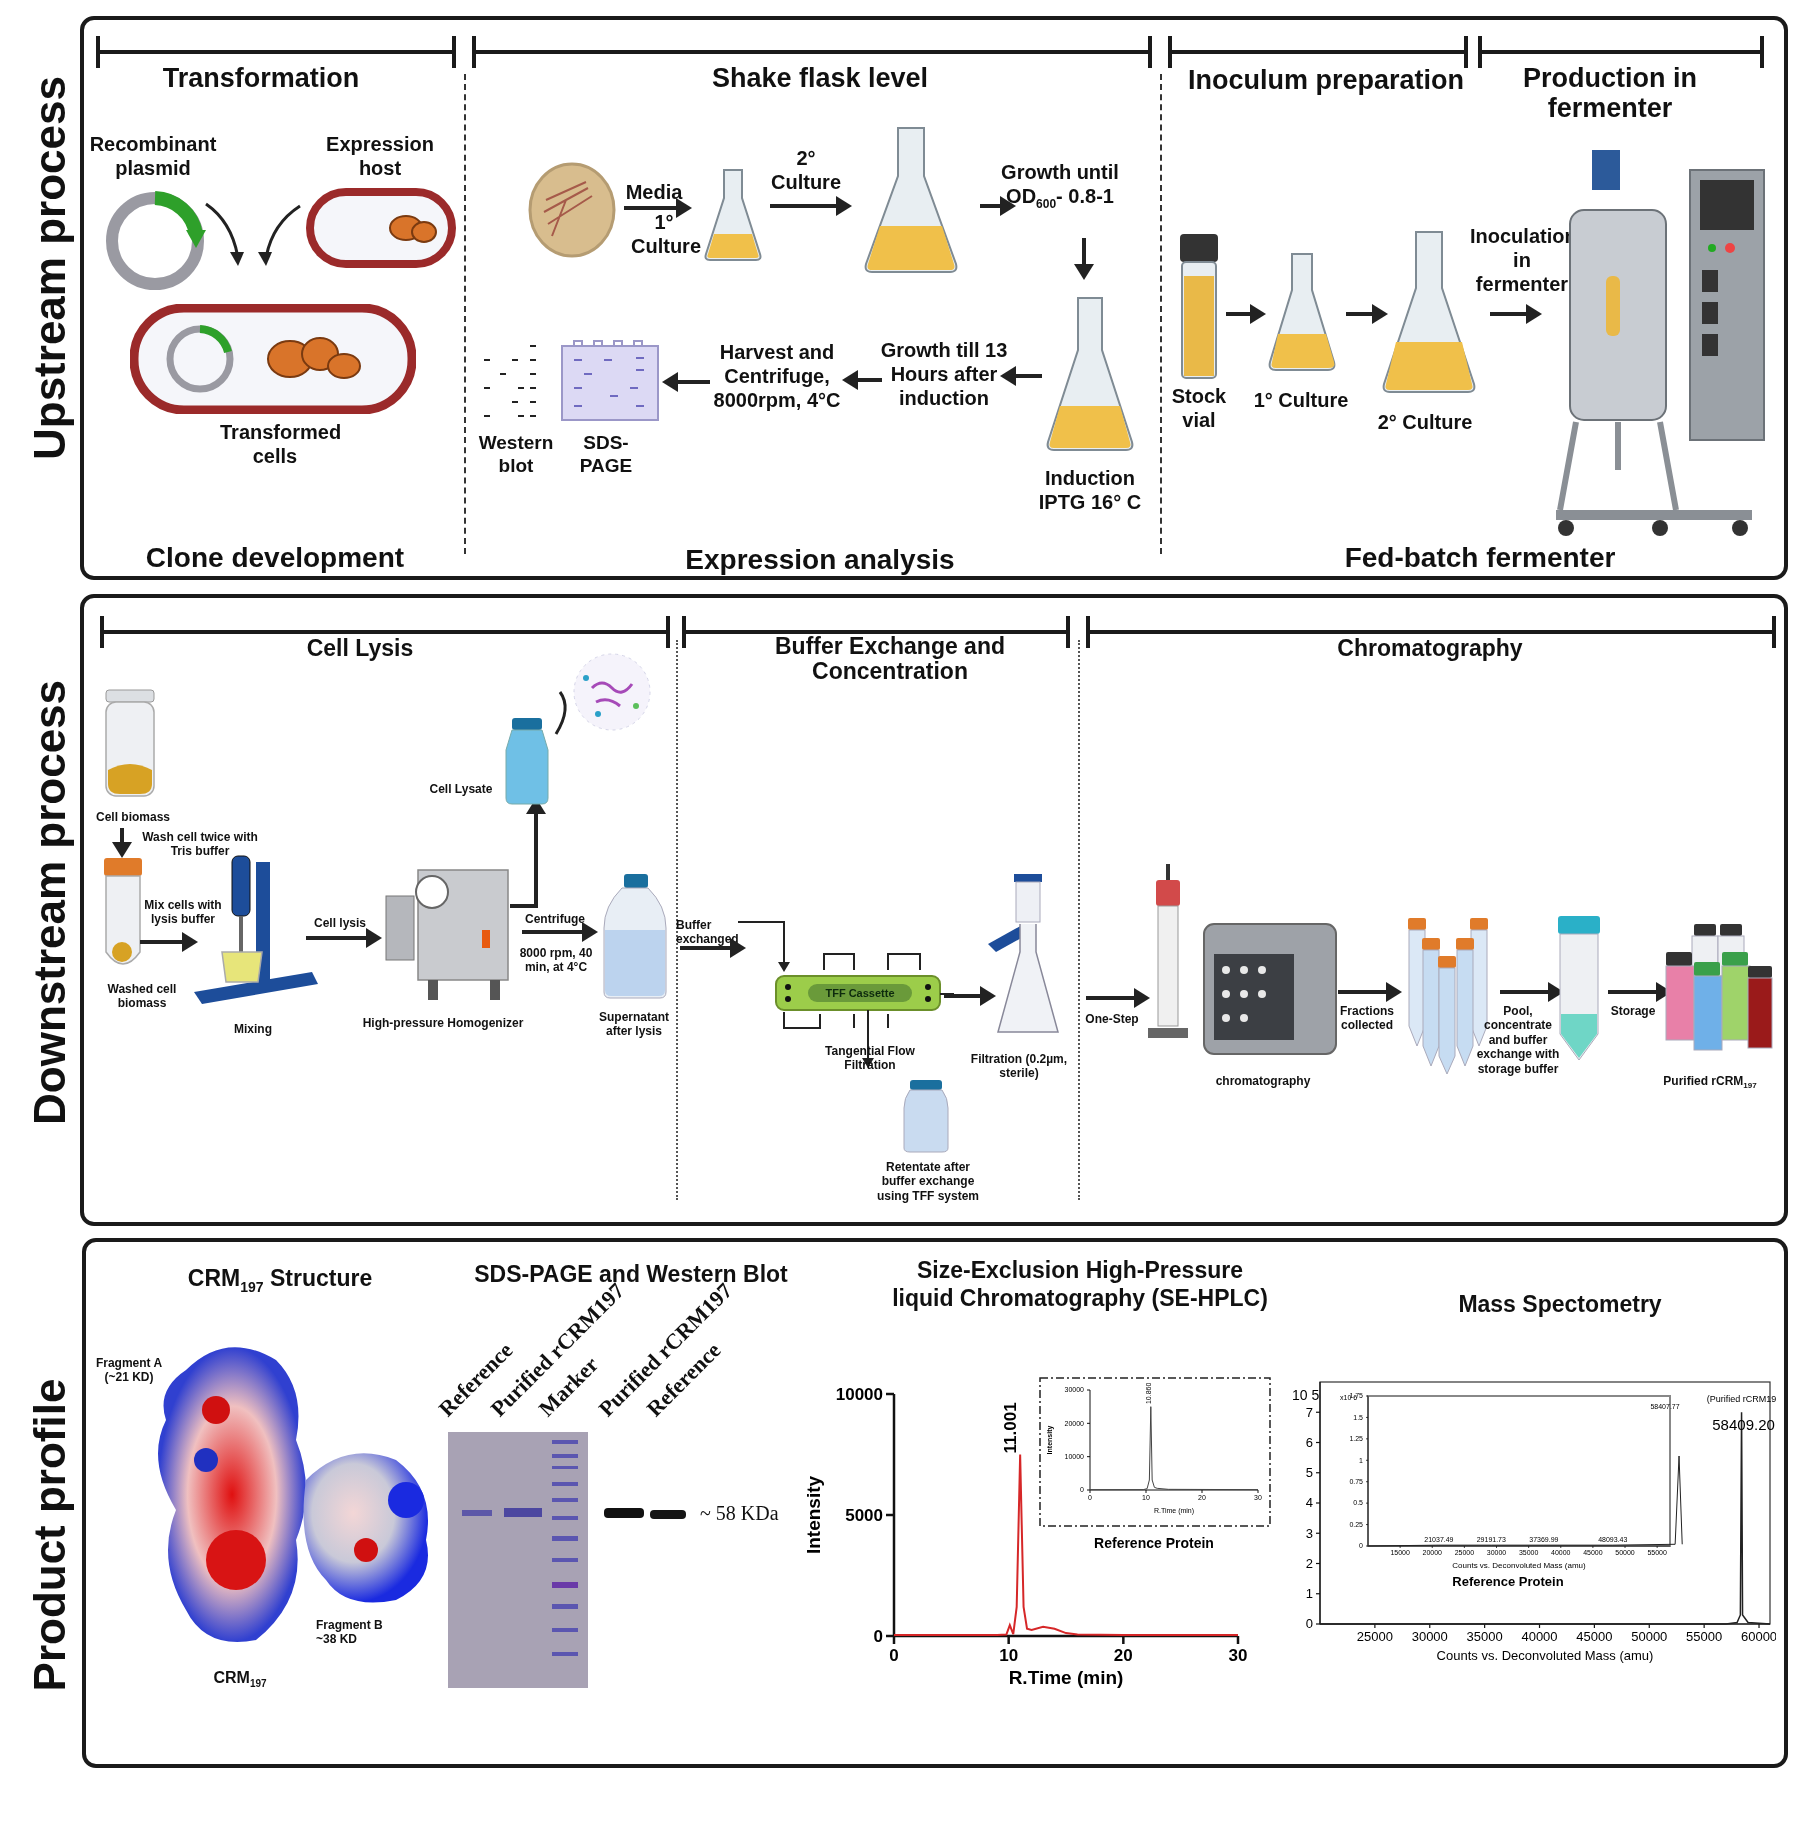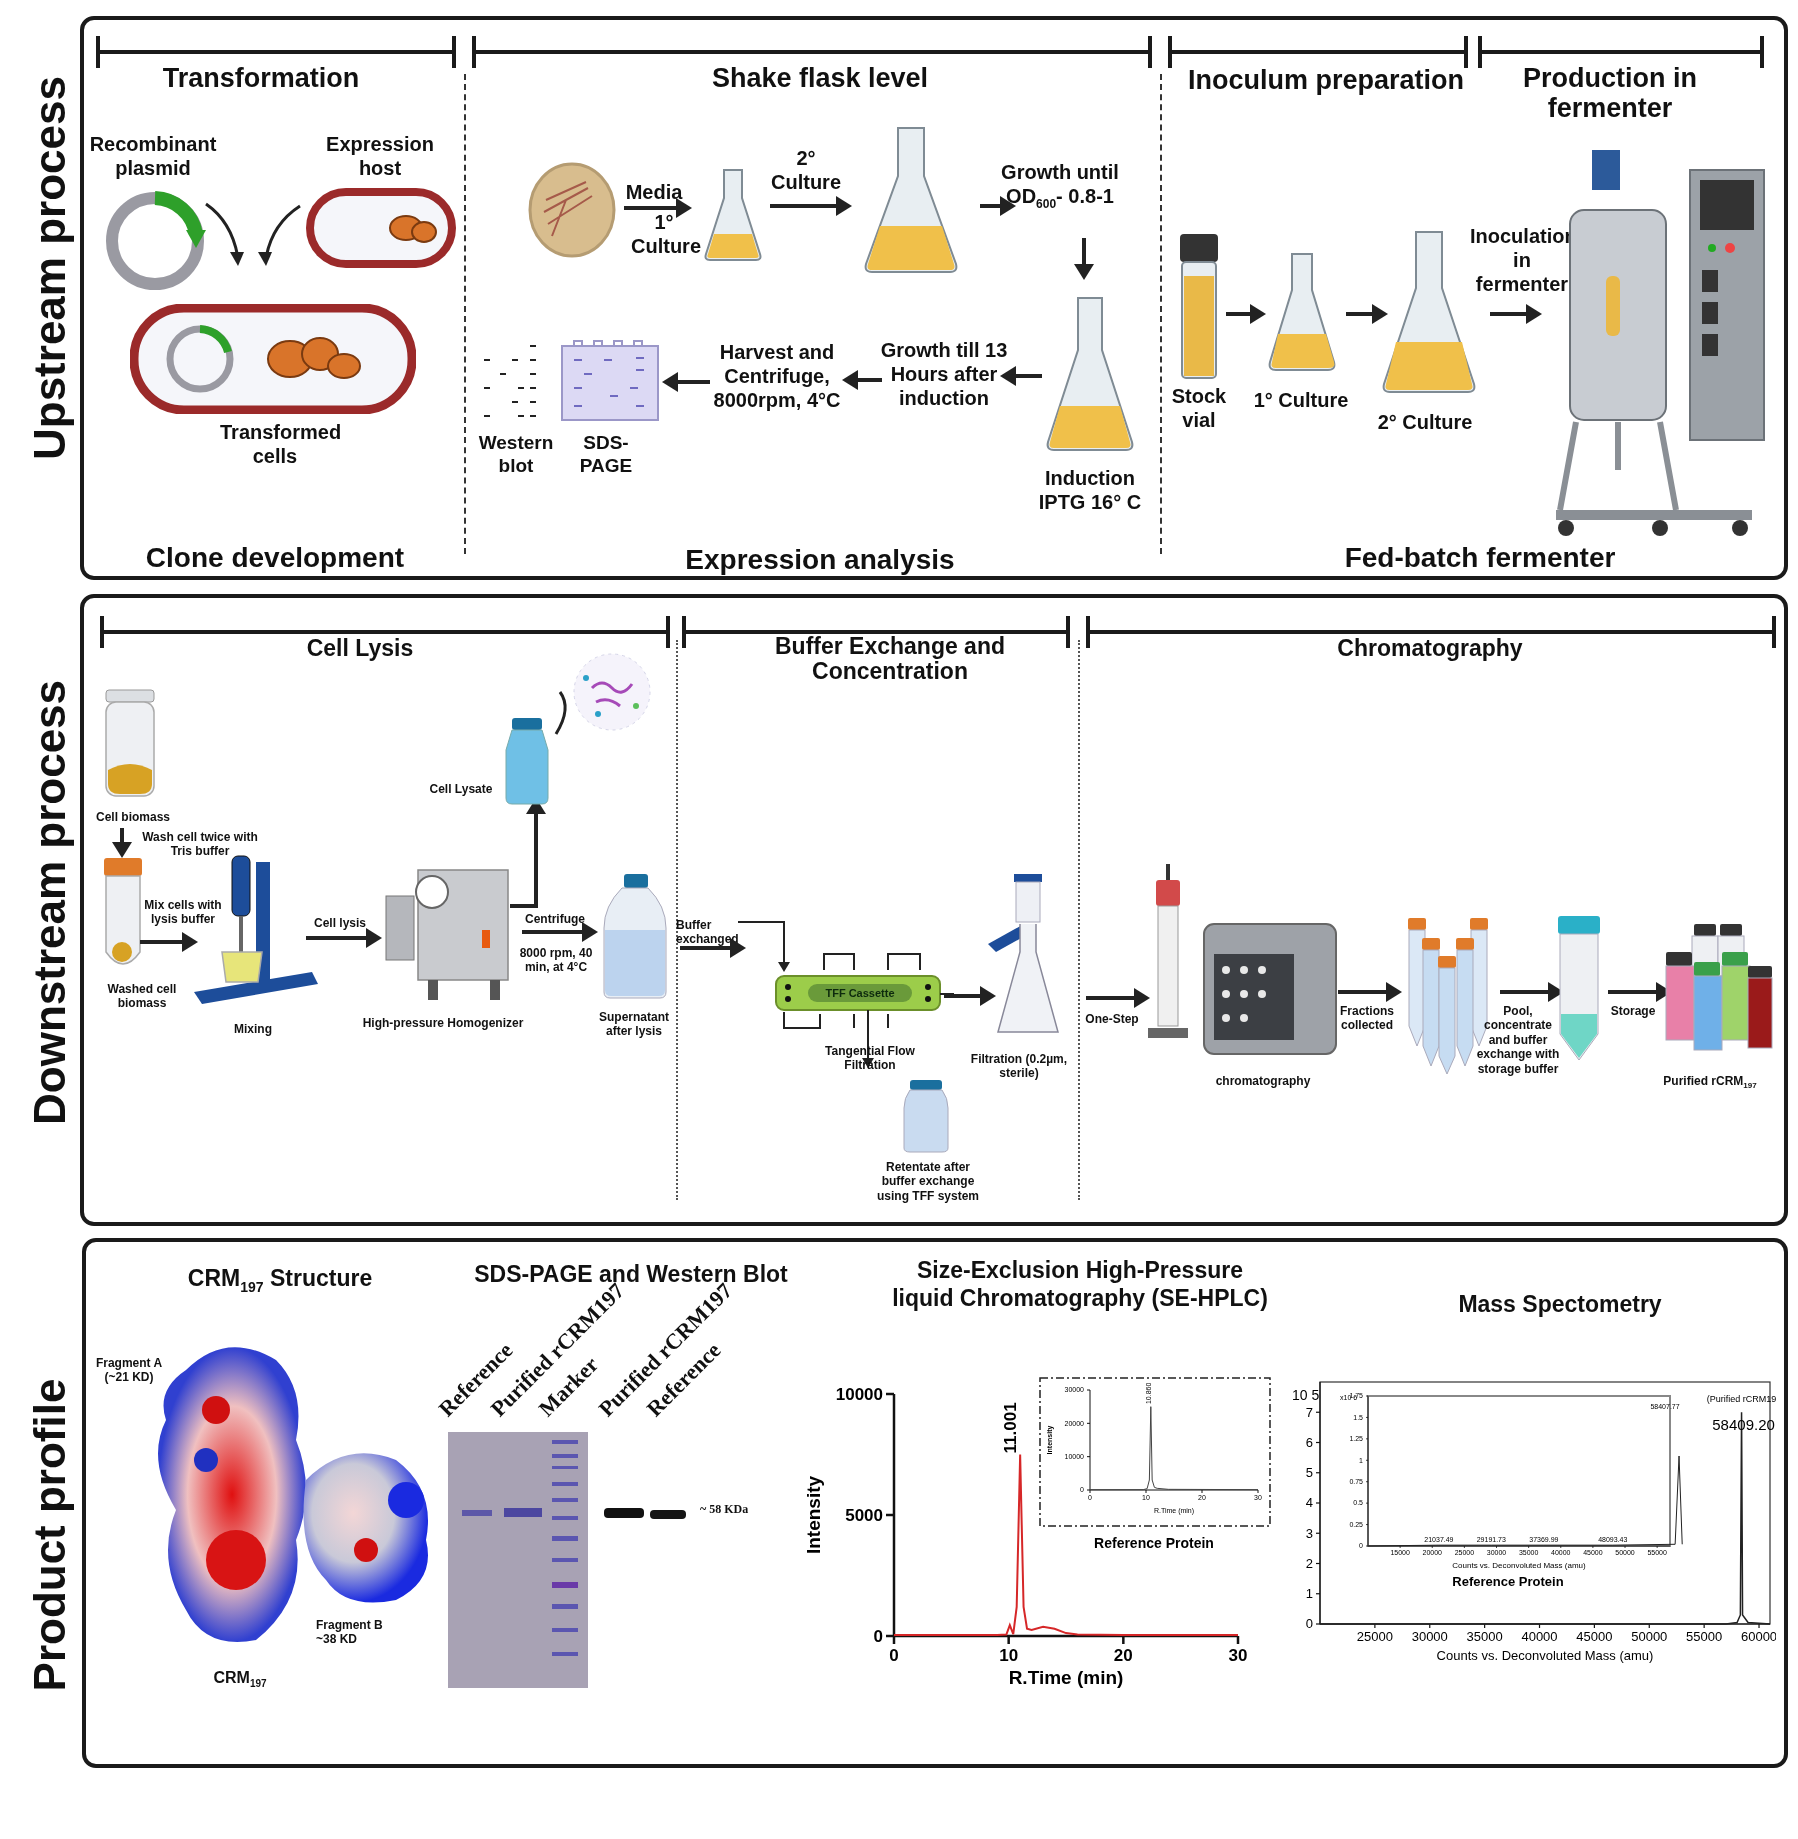--- a/index.html
+++ b/index.html
@@ -404,21 +404,21 @@
       <rect x="104" y="150" width="26" height="6" fill="#6a3aa8"></rect>
       <rect x="104" y="172" width="26" height="5"></rect>
       <rect x="104" y="196" width="26" height="4"></rect>
       <rect x="104" y="220" width="26" height="4"></rect>
   </g>
 </svg>
 <svg class="abs" style="left:604px;top:1500px;" width="90" height="30">
   <rect x="0" y="8" width="40" height="10" rx="4" fill="#111"></rect>
   <rect x="46" y="10" width="36" height="9" rx="4" fill="#151515"></rect>
 </svg>
-<div class="abs serif" style="left:700px;top:1502px;font-size:12px;font-weight:bold;white-space:nowrap;">~ 58 KDa</div>
+<div class="abs serif" style="left:700px;top:1502px;font-size:20px;font-weight:normal;white-space:nowrap;">~ 58 KDa</div>
 
 <svg class="abs" id="hplc-chart" style="left:800px;top:1380px;" width="450" height="340">
     <line x1="94" y1="14" x2="94" y2="256" stroke="#111" stroke-width="2.5"></line>
     <line x1="94" y1="256" x2="438" y2="256" stroke="#111" stroke-width="2.5"></line>
     <line x1="94" y1="256" x2="94" y2="264" stroke="#111" stroke-width="2.5"></line>
     <text x="94" y="281" font-size="17" text-anchor="middle" font-weight="bold">0</text>
     <line x1="208.66666666666666" y1="256" x2="208.66666666666666" y2="264" stroke="#111" stroke-width="2.5"></line>
     <text x="208.66666666666666" y="281" font-size="17" text-anchor="middle" font-weight="bold">10</text>
     <line x1="323.3333333333333" y1="256" x2="323.3333333333333" y2="264" stroke="#111" stroke-width="2.5"></line>
     <text x="323.3333333333333" y="281" font-size="17" text-anchor="middle" font-weight="bold">20</text>

